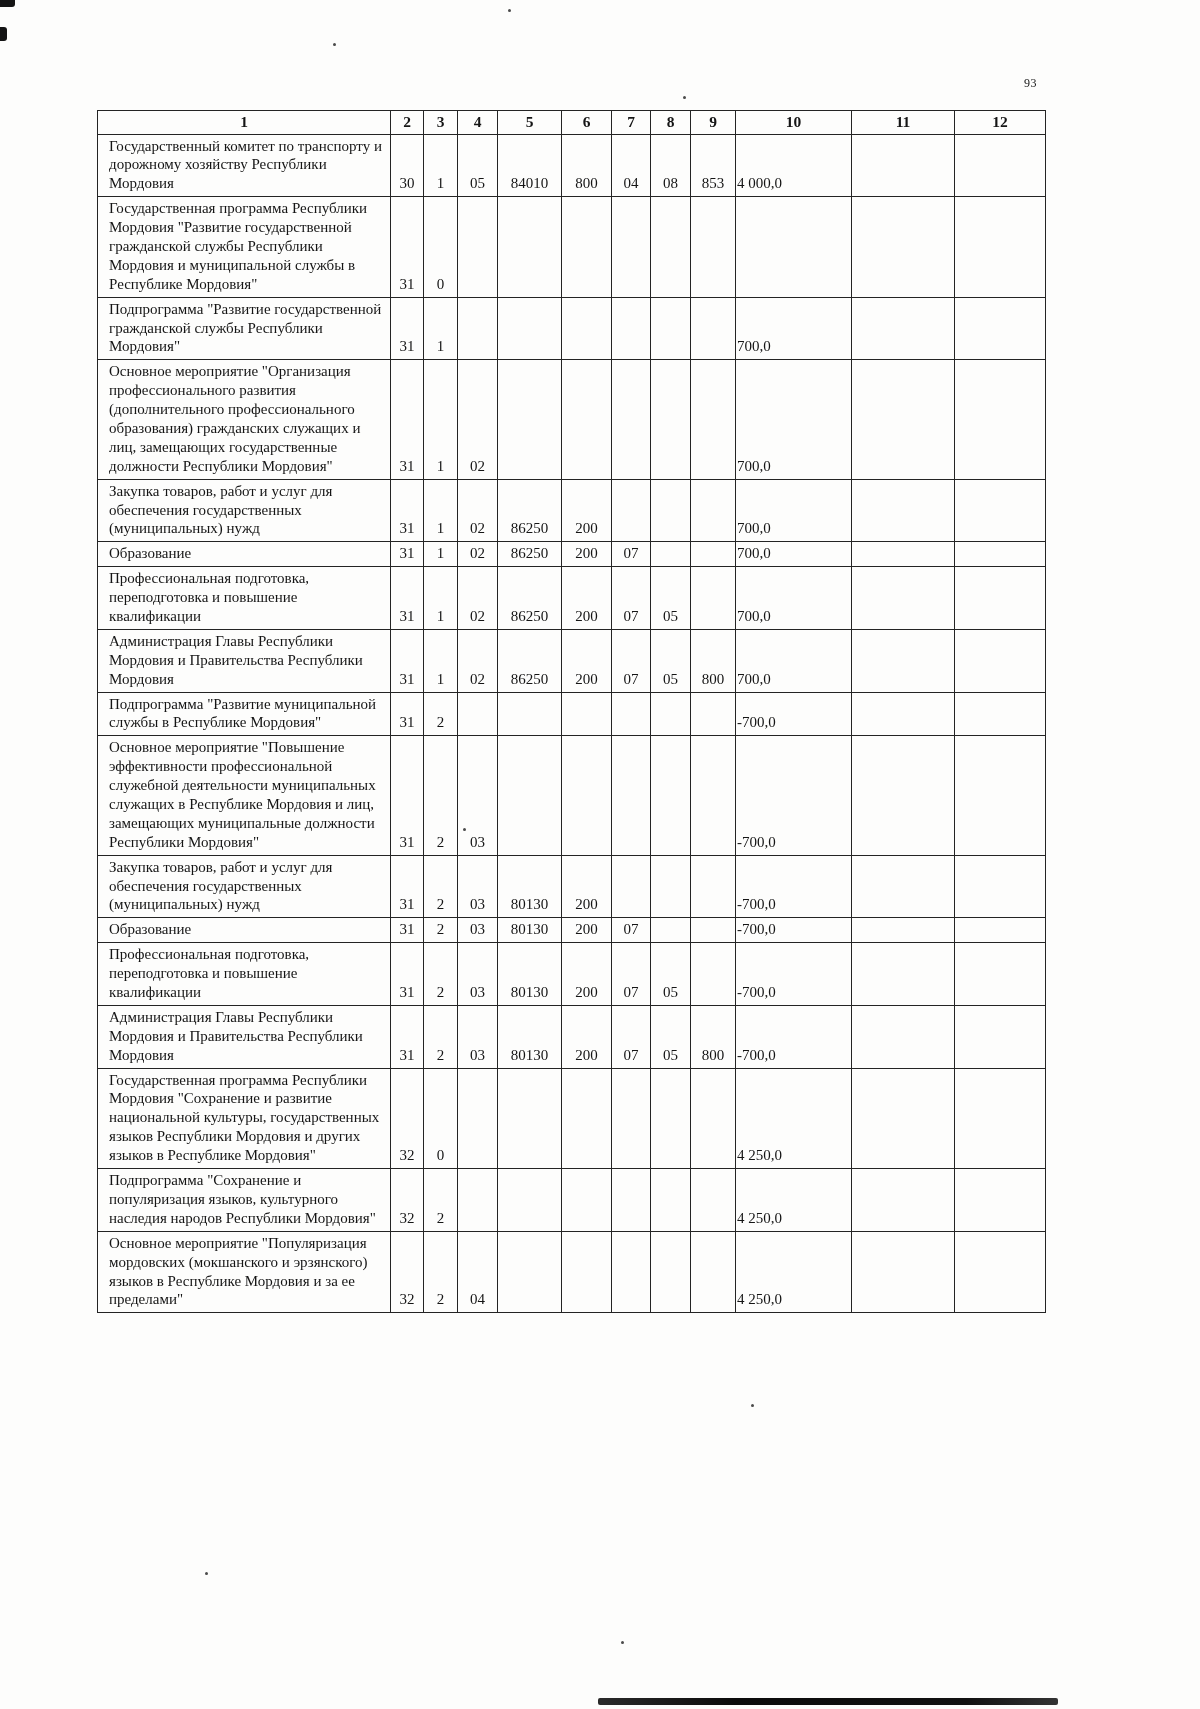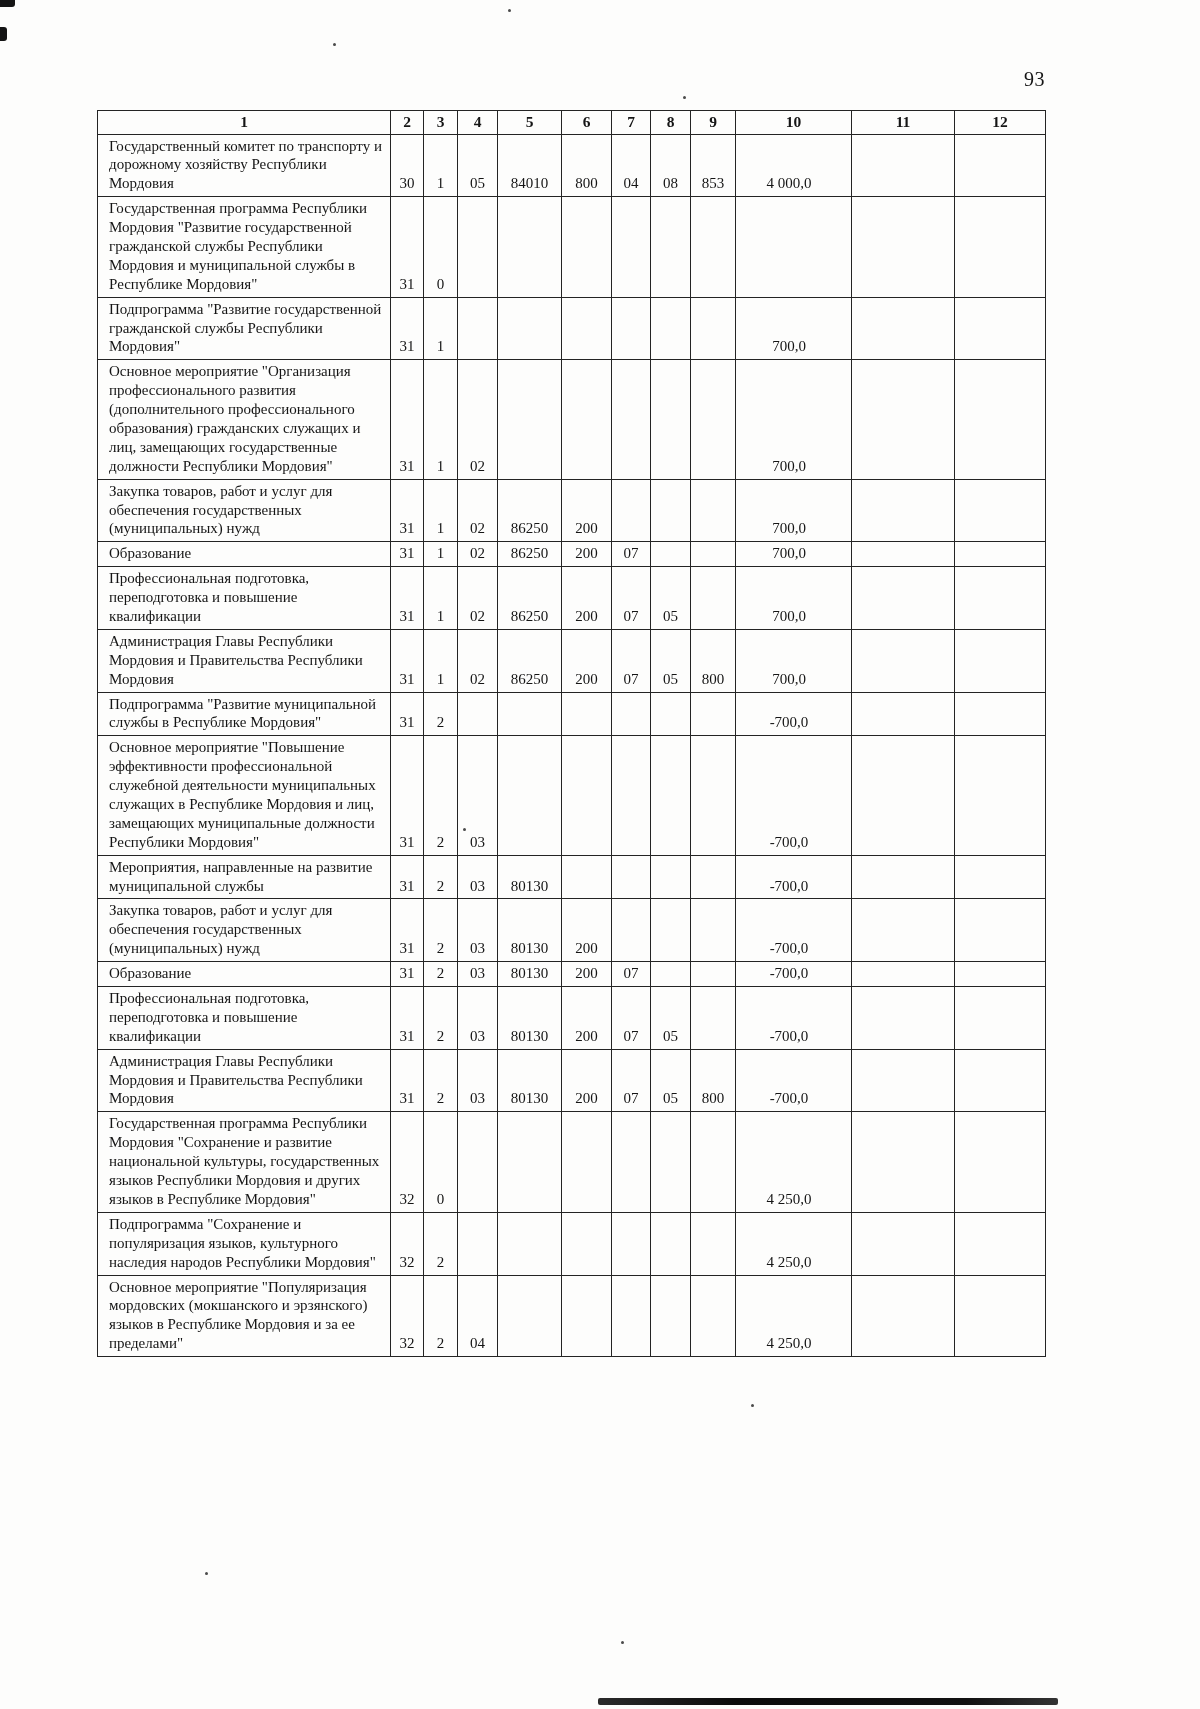--- a/index.html
+++ b/index.html
@@ -8,23 +8,23 @@
     width: 1200px;
     height: 1709px;
     background: #fdfdfc;
     font-family: "Liberation Serif", serif;
     color: #151515;
     position: relative;
     overflow: hidden;
   }
   .page-number {
     position: absolute;
-    top: 68px;
+    top: 76px;
     left: 1024px;
-    font-size: 20px;
+    font-size: 12px;
     letter-spacing: 0.5px;
   }
   table.budget-table {
     position: absolute;
     top: 110px;
     left: 97px;
     width: 948px;
     border-collapse: collapse;
     table-layout: fixed;
     font-size: 15px;
@@ -47,21 +47,21 @@
     padding: 2px 6px 3px 11px;
     margin-top: 48px;
   }
   td.val {
     text-align: center;
     vertical-align: bottom;
     padding: 2px 1px 3px;
     white-space: nowrap;
   }
   td.amount {
-    text-align: center;
+    text-align: left;
     padding-right: 10px;
   }
   tr.bold { font-weight: normal; }
   .artifact { position: absolute; background: #141414; }
   .mark1 { left: 0; top: 0; width: 15px; height: 7px; border-radius: 0 0 3px 0; }
   .mark2 { left: 0; top: 27px; width: 7px; height: 14px; border-radius: 0 3px 3px 0; }
   .bottom-bar {
     left: 598px; top: 1698px; width: 460px; height: 7px;
     border-radius: 2px;
     background: linear-gradient(90deg, #2a2a2a, #0b0b0b 30%, #111 80%, #333);
@@ -249,34 +249,20 @@
           <td class="val"></td>
           <td class="val"></td>
           <td class="val"></td>
           <td class="val"></td>
           <td class="val"></td>
           <td class="val amount">-700,0</td>
           <td class="val"></td>
           <td class="val"></td>
         </tr>
         <tr>
-          <td class="name">Мероприятия, направленные на развитие муниципальной службы</td>
-          <td class="val">31</td>
-          <td class="val">2</td>
-          <td class="val">03</td>
-          <td class="val">80130</td>
-          <td class="val"></td>
-          <td class="val"></td>
-          <td class="val"></td>
-          <td class="val"></td>
-          <td class="val amount">-700,0</td>
-          <td class="val"></td>
-          <td class="val"></td>
-        </tr>
-        <tr>
           <td class="name">Закупка товаров, работ и услуг для обеспечения государственных (муниципальных) нужд</td>
           <td class="val">31</td>
           <td class="val">2</td>
           <td class="val">03</td>
           <td class="val">80130</td>
           <td class="val">200</td>
           <td class="val"></td>
           <td class="val"></td>
           <td class="val"></td>
           <td class="val amount">-700,0</td>

